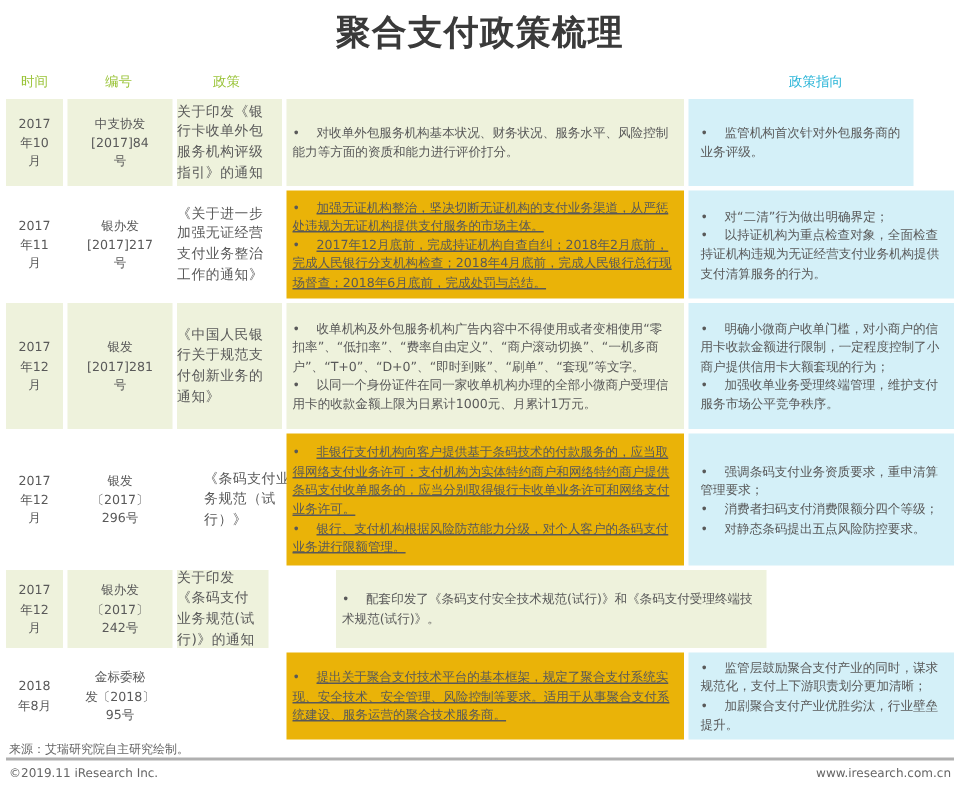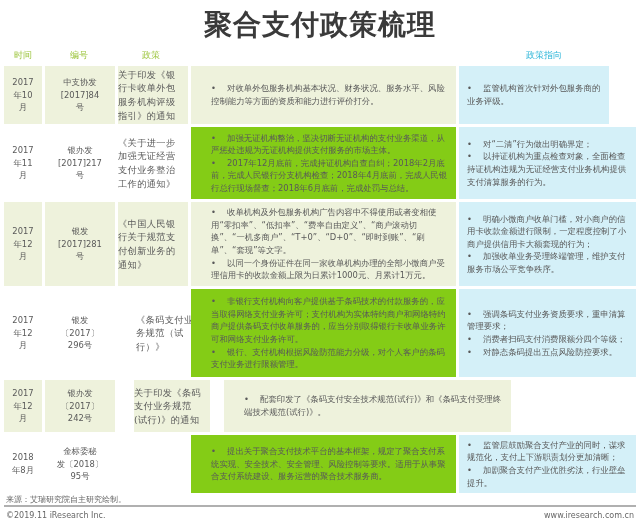--- a/index.html
+++ b/index.html
@@ -1,39 +1,39 @@
 <!DOCTYPE html>
 <html><head>
 <meta charset="utf-8">
 <style>
   * { box-sizing: border-box; margin: 0; padding: 0; }
   html, body { width: 640px; height: 527px; background: #ffffff; overflow: hidden; }
   body { font-family: "DejaVu Sans", "Liberation Sans", sans-serif; color: #595959; position: relative; }
 
   .title {
     position: absolute; left: 0; top: 6px; width: 640px; text-align: center;
-    font-size: 28px; font-weight: bold; color: #3a3a3a; letter-spacing: 1px;
+    font-size: 23px; font-weight: bold; color: #3a3a3a; letter-spacing: 1px;
   }
 
   .hdr { position: absolute; top: 45px; height: 20px; font-size: 9px; text-align: center; line-height: 20px; }
   .hdr.green { color: #9bc43a; }
   .hdr.blue { color: #2bb5d8; }
 
   .row { position: absolute; left: 4px; width: 632px; }
   .cell {
     position: absolute; top: 0; bottom: 0;
     background: #eef2dc;
     display: flex; align-items: center;
     font-size: 8.4px; line-height: 12.6px; color: #595959;
   }
   .cell.center { justify-content: center; text-align: center; }
   .cell.policy { justify-content: flex-start; padding-right: 6px; font-size: 9.2px; line-height: 13.6px; letter-spacing: 0.4px; }
-  .cell.content { padding: 0 8px 0 20px; }
+  .cell.content { padding: 0 8px 0 4px; }
   .cell.guide { background: #d4f0f8; padding: 0 8px 0 8px; }
-  .row.white .cell.content { background: #84cc16; }
+  .row.white .cell.content { background: #eab308; text-decoration: underline; }
   .row.white .cell.center, .row.white .cell.policy { background: #ffffff; }
 
   .bul { display: block; }
   .bul .dot { display: inline-block; width: 16px; }
 
   .divider {
     position: absolute; left: 4px; width: 632px; height: 2px; top: 505px; background: #b0b0b0;
   }
   .source { position: absolute; left: 6px; top: 494px; font-size: 8px; color: #666; }
   .copyright { position: absolute; left: 6px; top: 511px; font-size: 8px; color: #666; }
@@ -177,21 +177,21 @@
       <div>月</div>
     </div>
   </div>
   <div class="cell center" style="left:41px;width:70px;">
     <div>
       <div>银办发</div>
       <div>〔2017〕</div>
       <div>242号</div>
     </div>
   </div>
-  <div class="cell policy" style="left:130px;width:76px;">关于印发《条码支付业务规范(试行)》的通知</div>
+  <div class="cell policy" style="left:114px;width:61px;">关于印发《条码支付业务规范(试行)》的通知</div>
   <div class="cell content" style="left:187px;width:287px;margin-left:33px;">
     <div>
       <span class="bul"><span class="dot">•</span><span>配套印发了《条码支付安全技术规范(试行)》和《条码支付受理终端技术规范(试行)》。</span></span>
     </div>
   </div>
 </div>
 
 <div class="row white" style="top:435px;height:58px;">
   <div class="cell center" style="left:0;width:38px;">
     <div>

